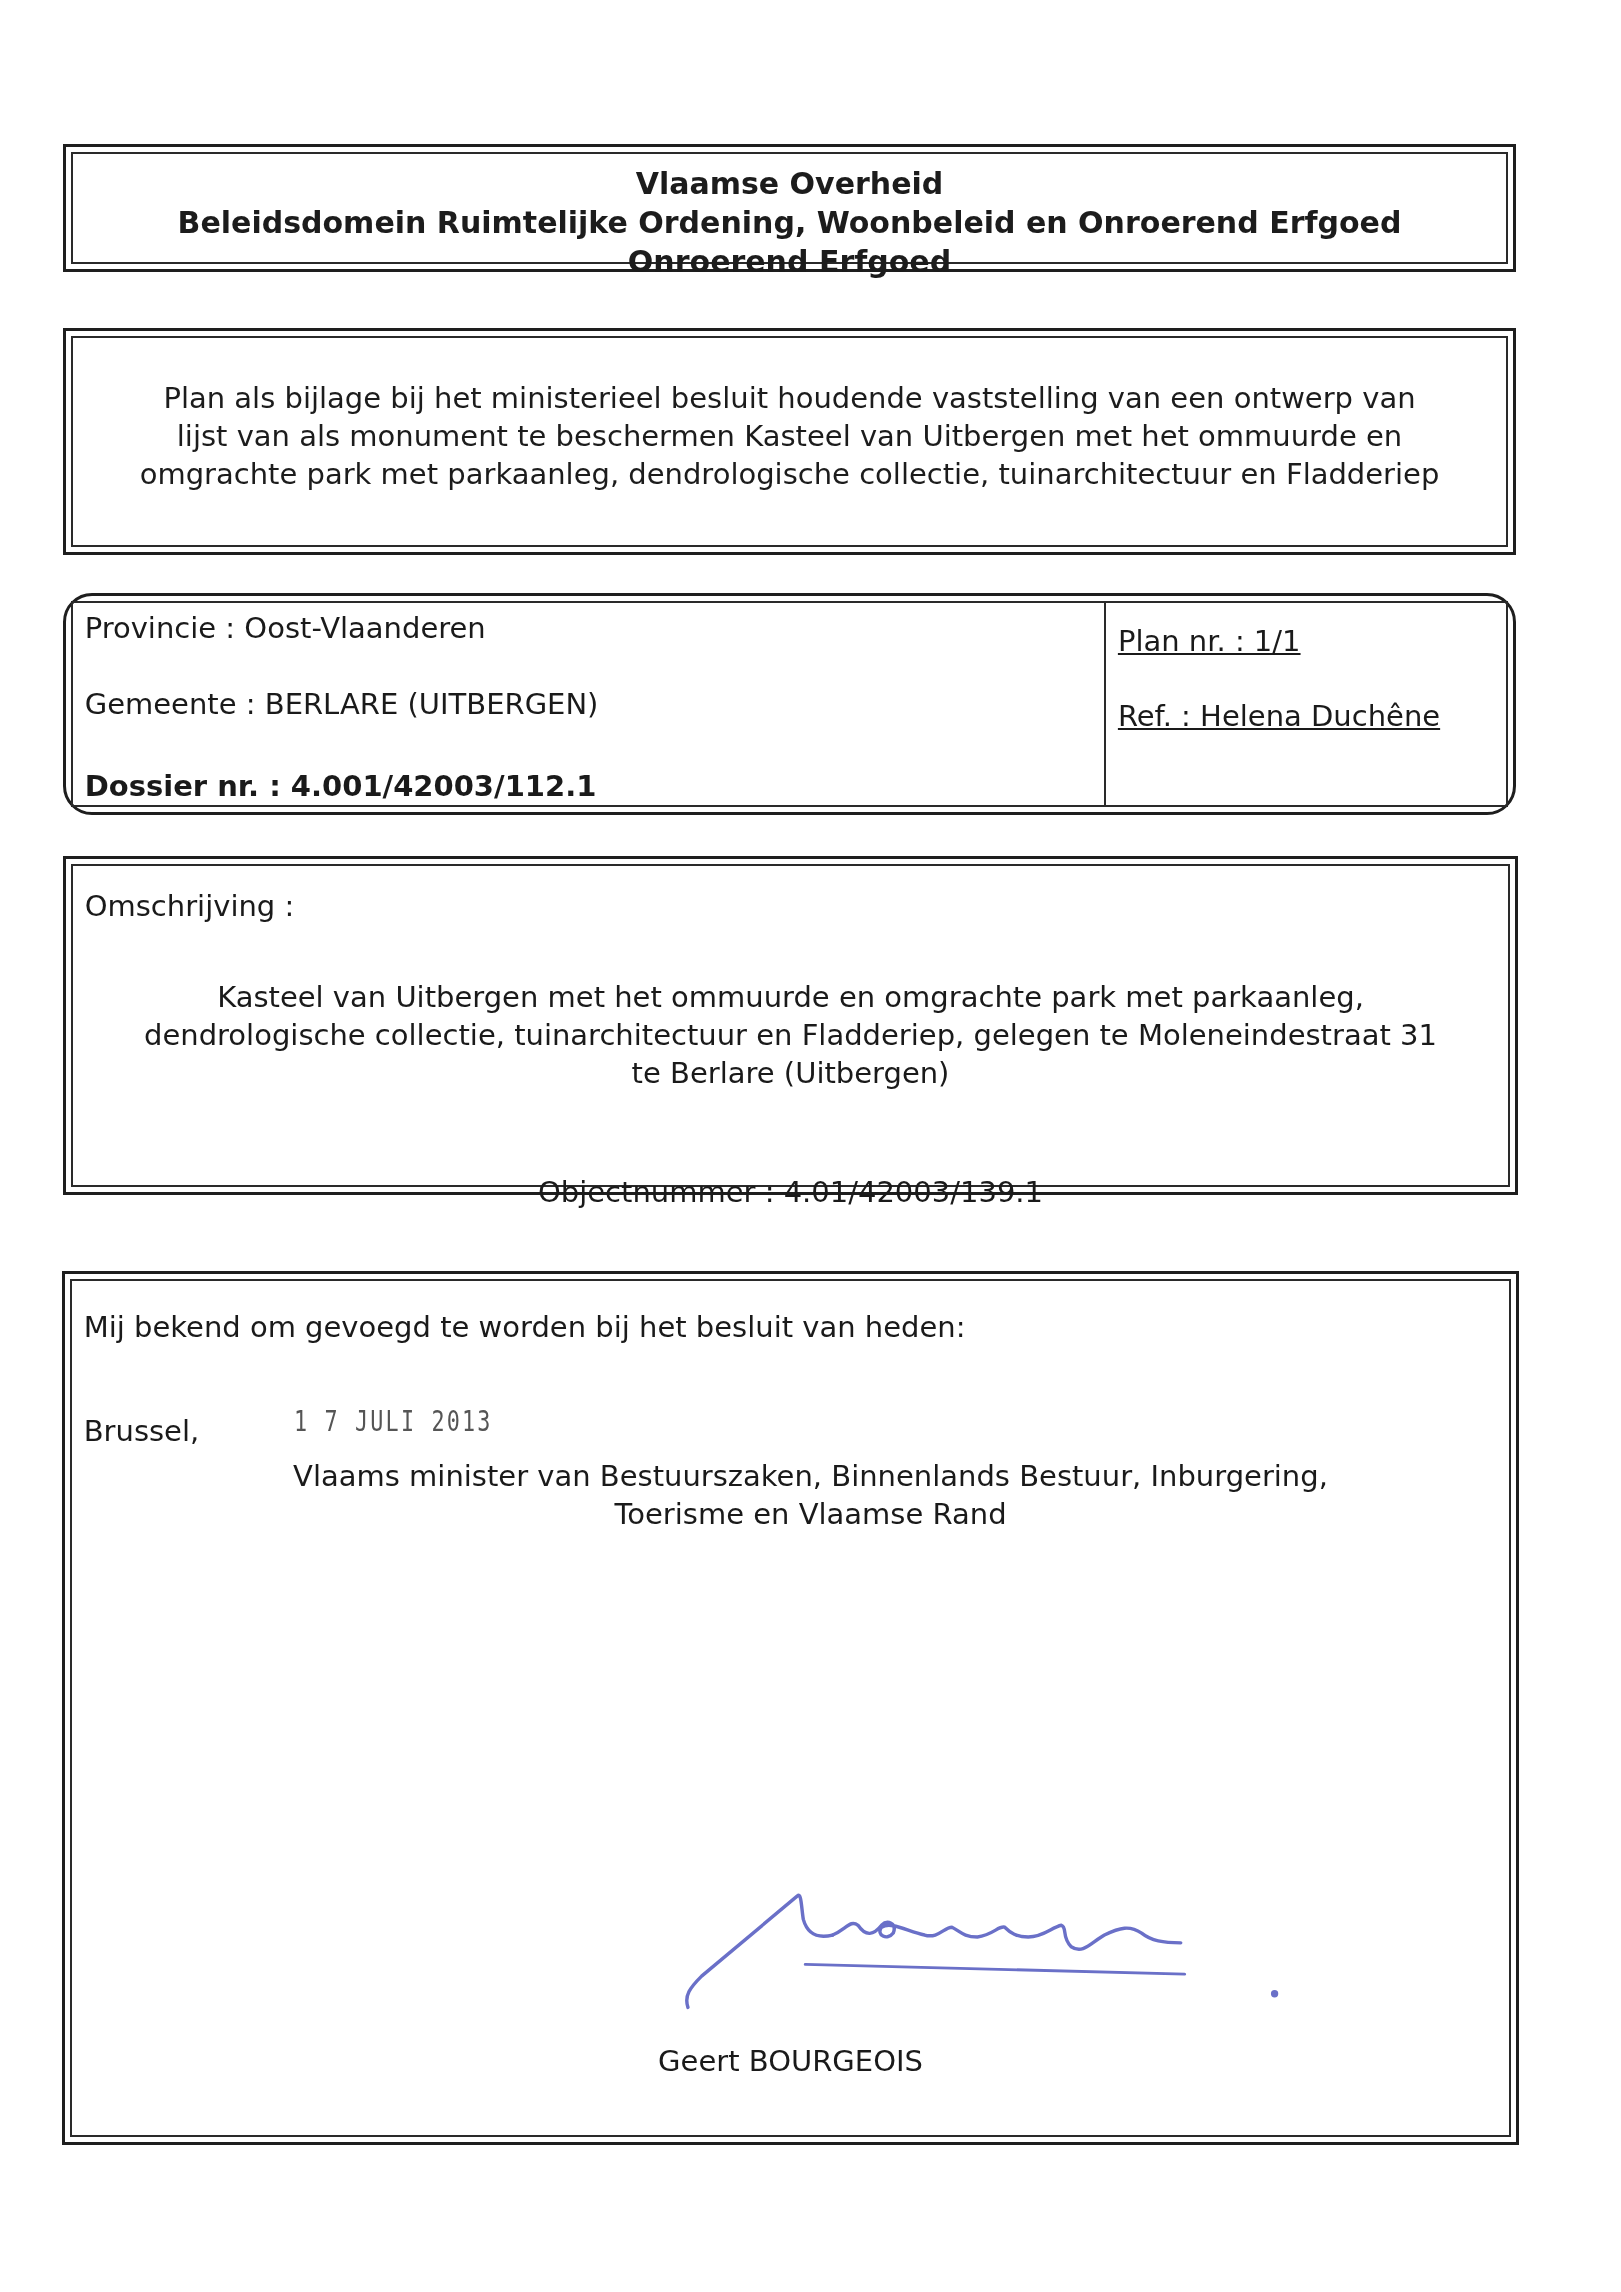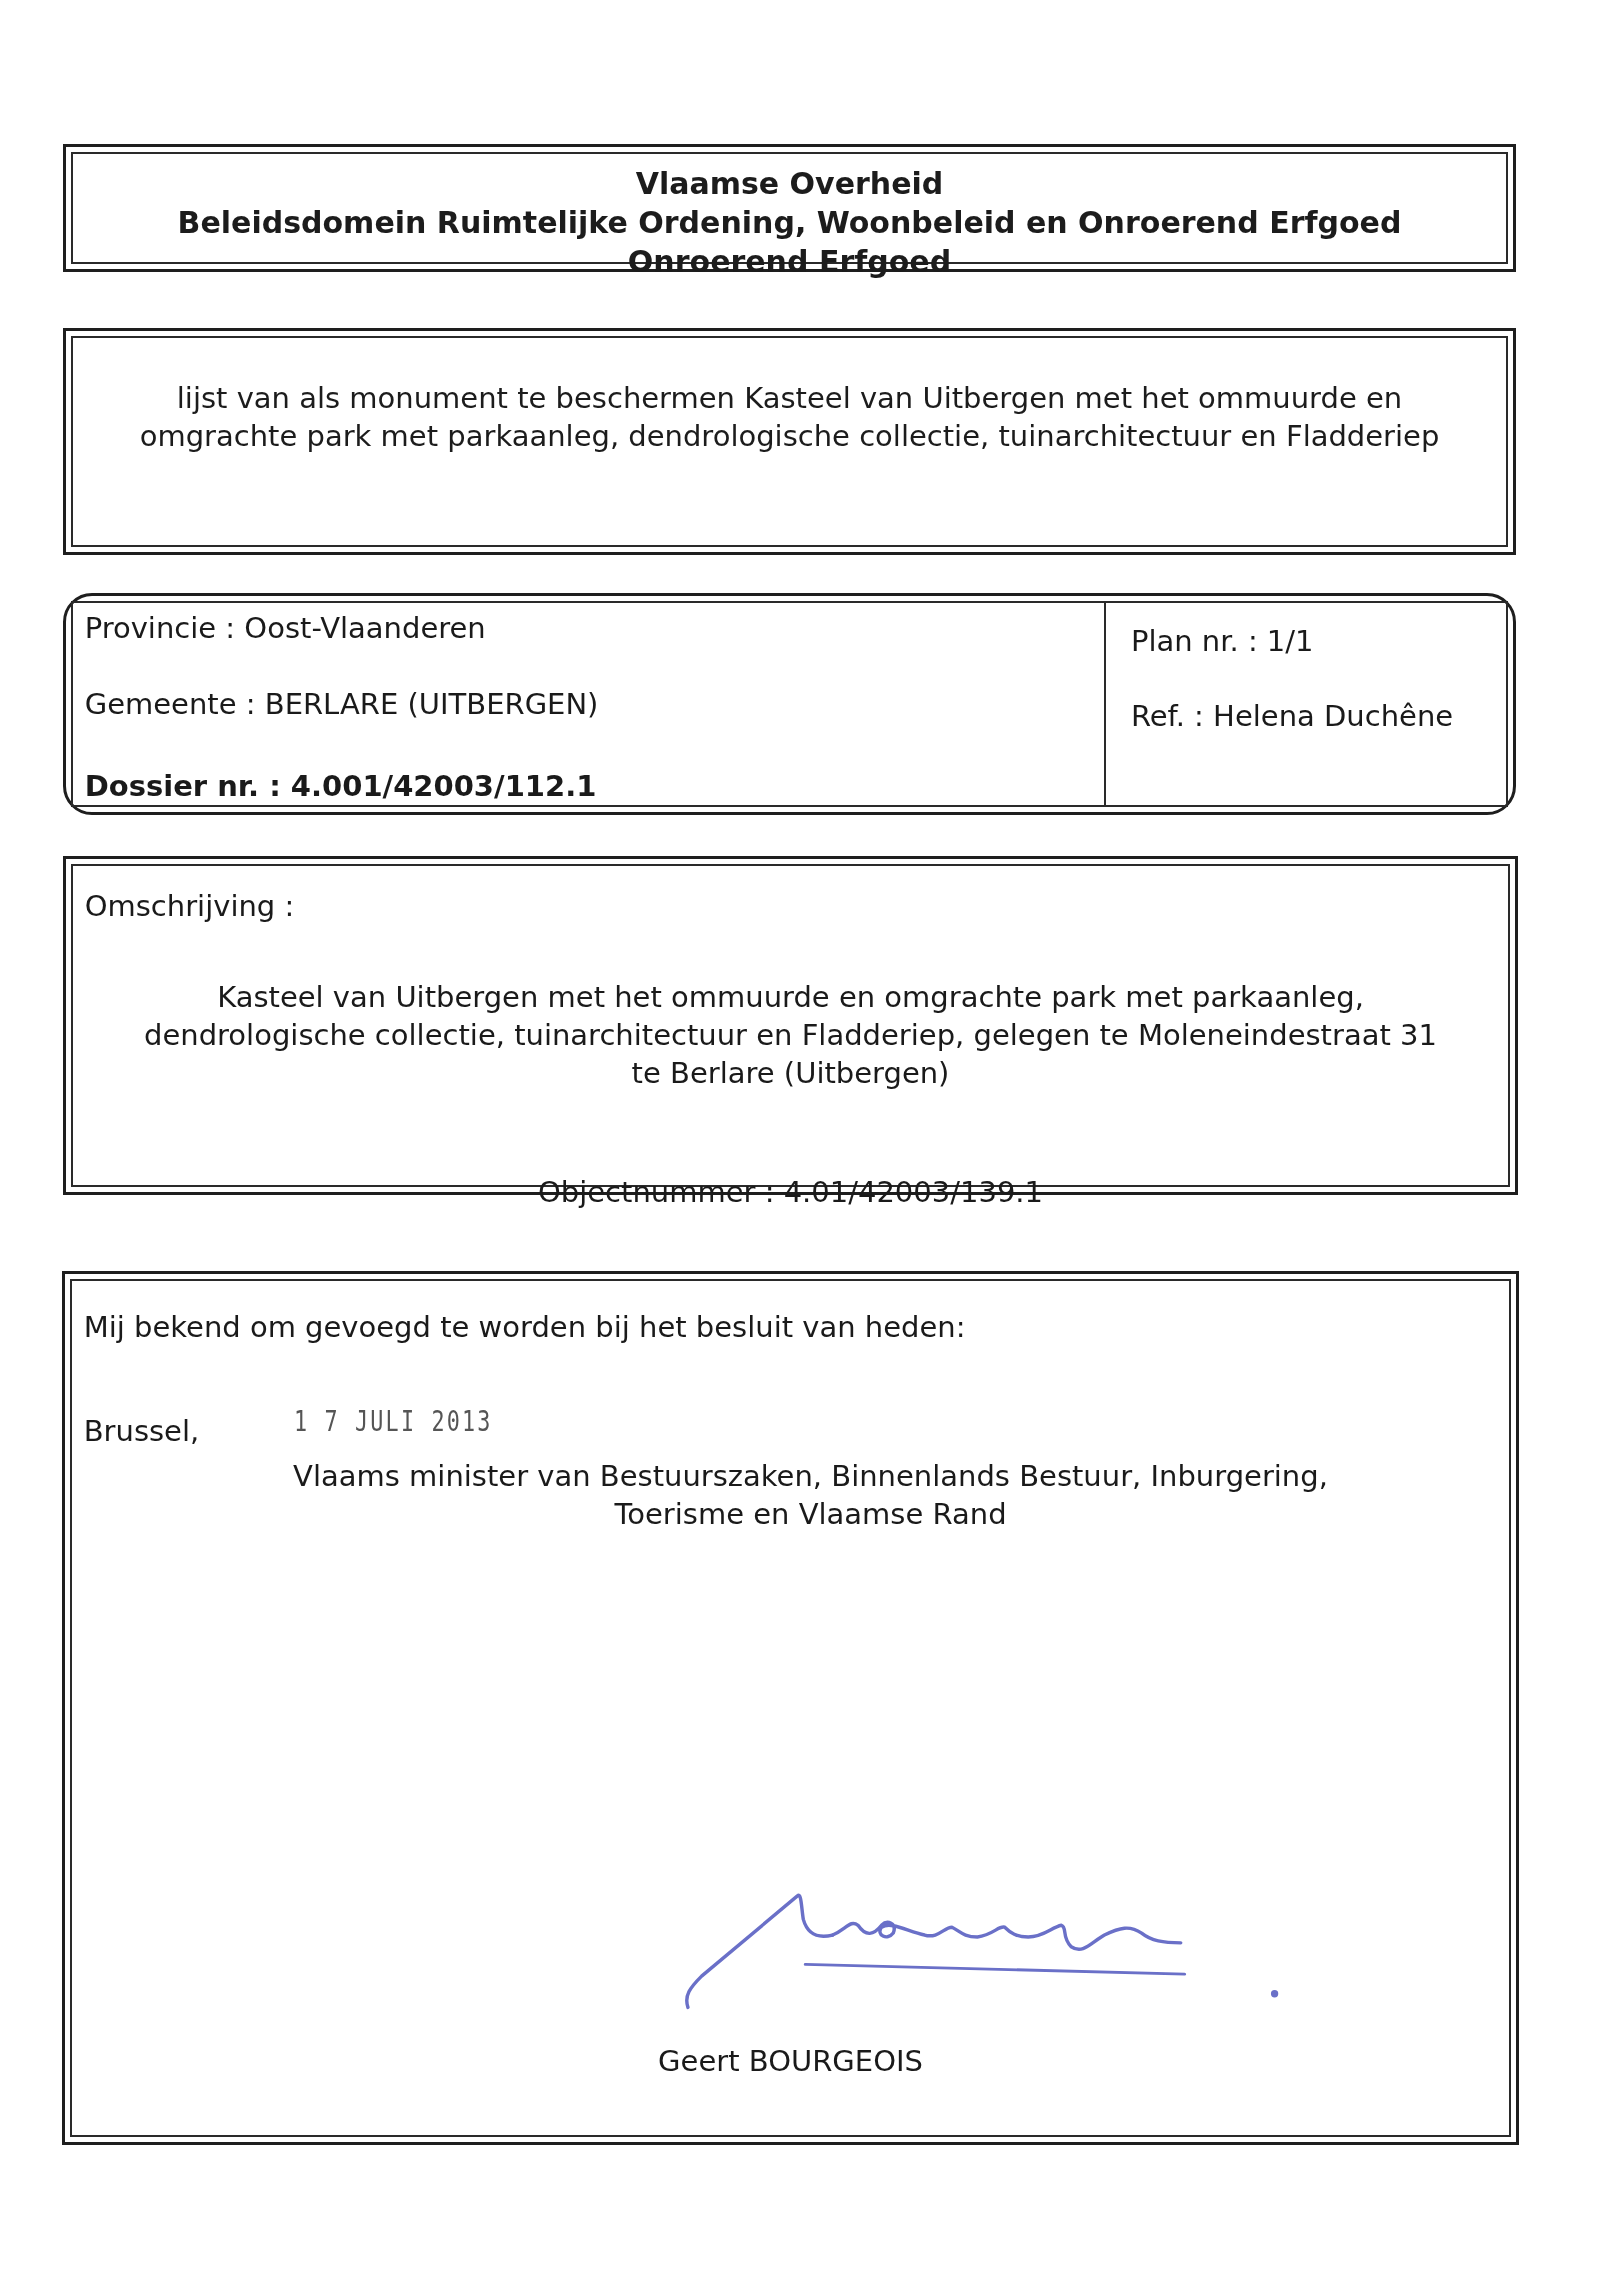--- a/index.html
+++ b/index.html
@@ -22,21 +22,21 @@
     position: absolute; left: 0; right: 0; top: 9.8px;
     text-align: center; font-weight: bold; font-size: 30px; line-height: 39px; color: #1c1c1c;
   }
   .plan-text {
     position: absolute; left: 0; right: 0; top: 41px;
     text-align: center; font-size: 29px; line-height: 38px; color: #1c1c1c;
   }
   .info-left { position: absolute; left: 0; top: 0; width: 1031px; height: 100%; }
   .info-right { position: absolute; left: 1031px; top: 0; right: 0; height: 100%; border-left: 2px solid #2a2a2a; }
   .info-line { position: absolute; left: 11.8px; font-size: 29px; line-height: 35px; white-space: nowrap; }
-  .info-line.r { left: 25px; }
+  .info-line.r { left: 12px; text-decoration: underline; }
   .label { position: absolute; left: 11.8px; font-size: 29px; line-height: 35px; white-space: nowrap; }
   .centered { position: absolute; left: 0; right: 0; text-align: center; font-size: 29px; line-height: 38px; }
   .stamp {
     position: absolute; left: 222px; top: 123px; font-family: "DejaVu Sans Mono", monospace;
     font-size: 29px; color: #555555; letter-spacing: 2.9px; transform: scaleX(0.75); transform-origin: left top;
     white-space: nowrap;
   }
   .signature { position: absolute; left: 568px; top: 568px; width: 706px; height: 176px; }
 </style>
 </head>
@@ -48,20 +48,21 @@
       <div>Vlaamse Overheid</div>
       <div>Beleidsdomein Ruimtelijke Ordening, Woonbeleid en Onroerend Erfgoed</div>
       <div>Onroerend Erfgoed</div>
     </div>
   </div>
 </div>
 
 <div class="box" id="box2">
   <div class="inner">
     <div class="plan-text">
+      <div>Plan als bijlage bij het ministerieel besluit houdende vaststelling van een ontwerp van</div>
       <div>lijst van als monument te beschermen Kasteel van Uitbergen met het ommuurde en</div>
       <div>omgrachte park met parkaanleg, dendrologische collectie, tuinarchitectuur en Fladderiep</div>
     </div>
   </div>
 </div>
 
 <div class="box" id="box3">
   <div class="inner">
     <div class="info-left">
       <div class="info-line" style="top:7.8px;">Provincie : Oost-Vlaanderen</div>

